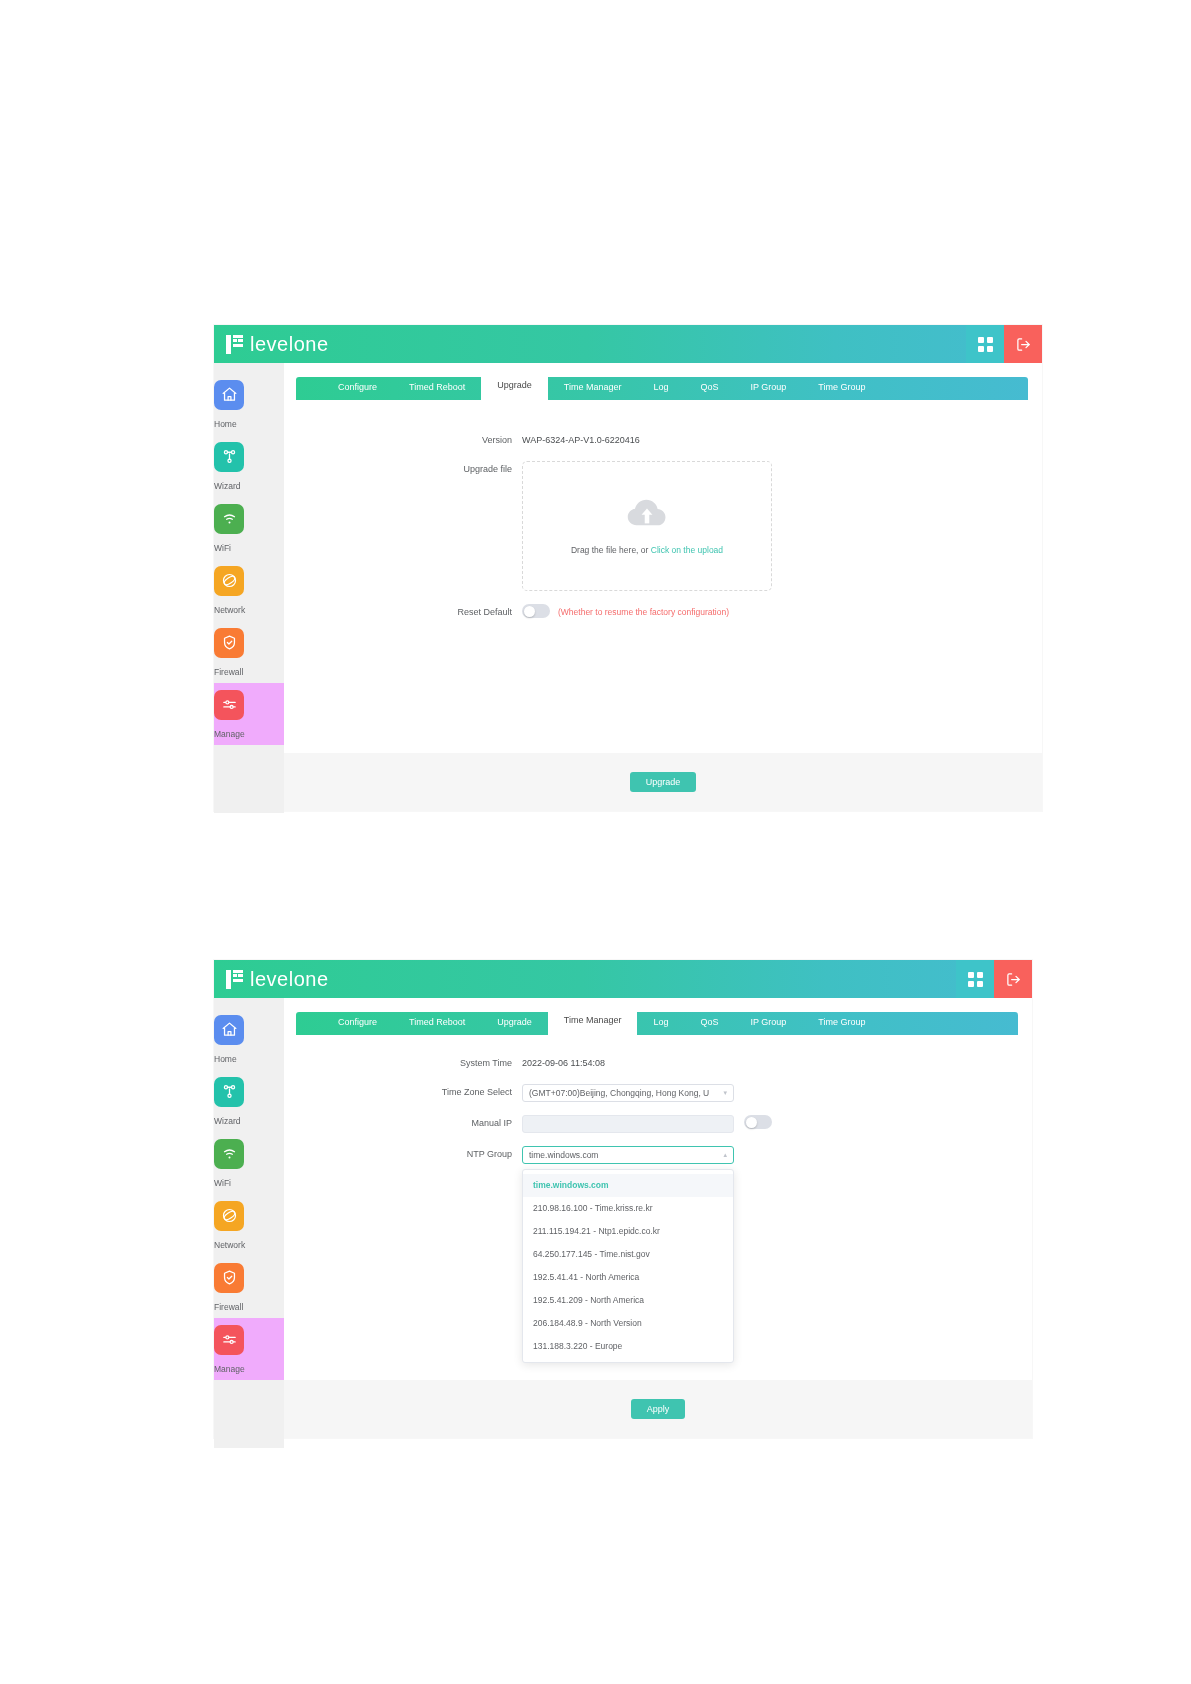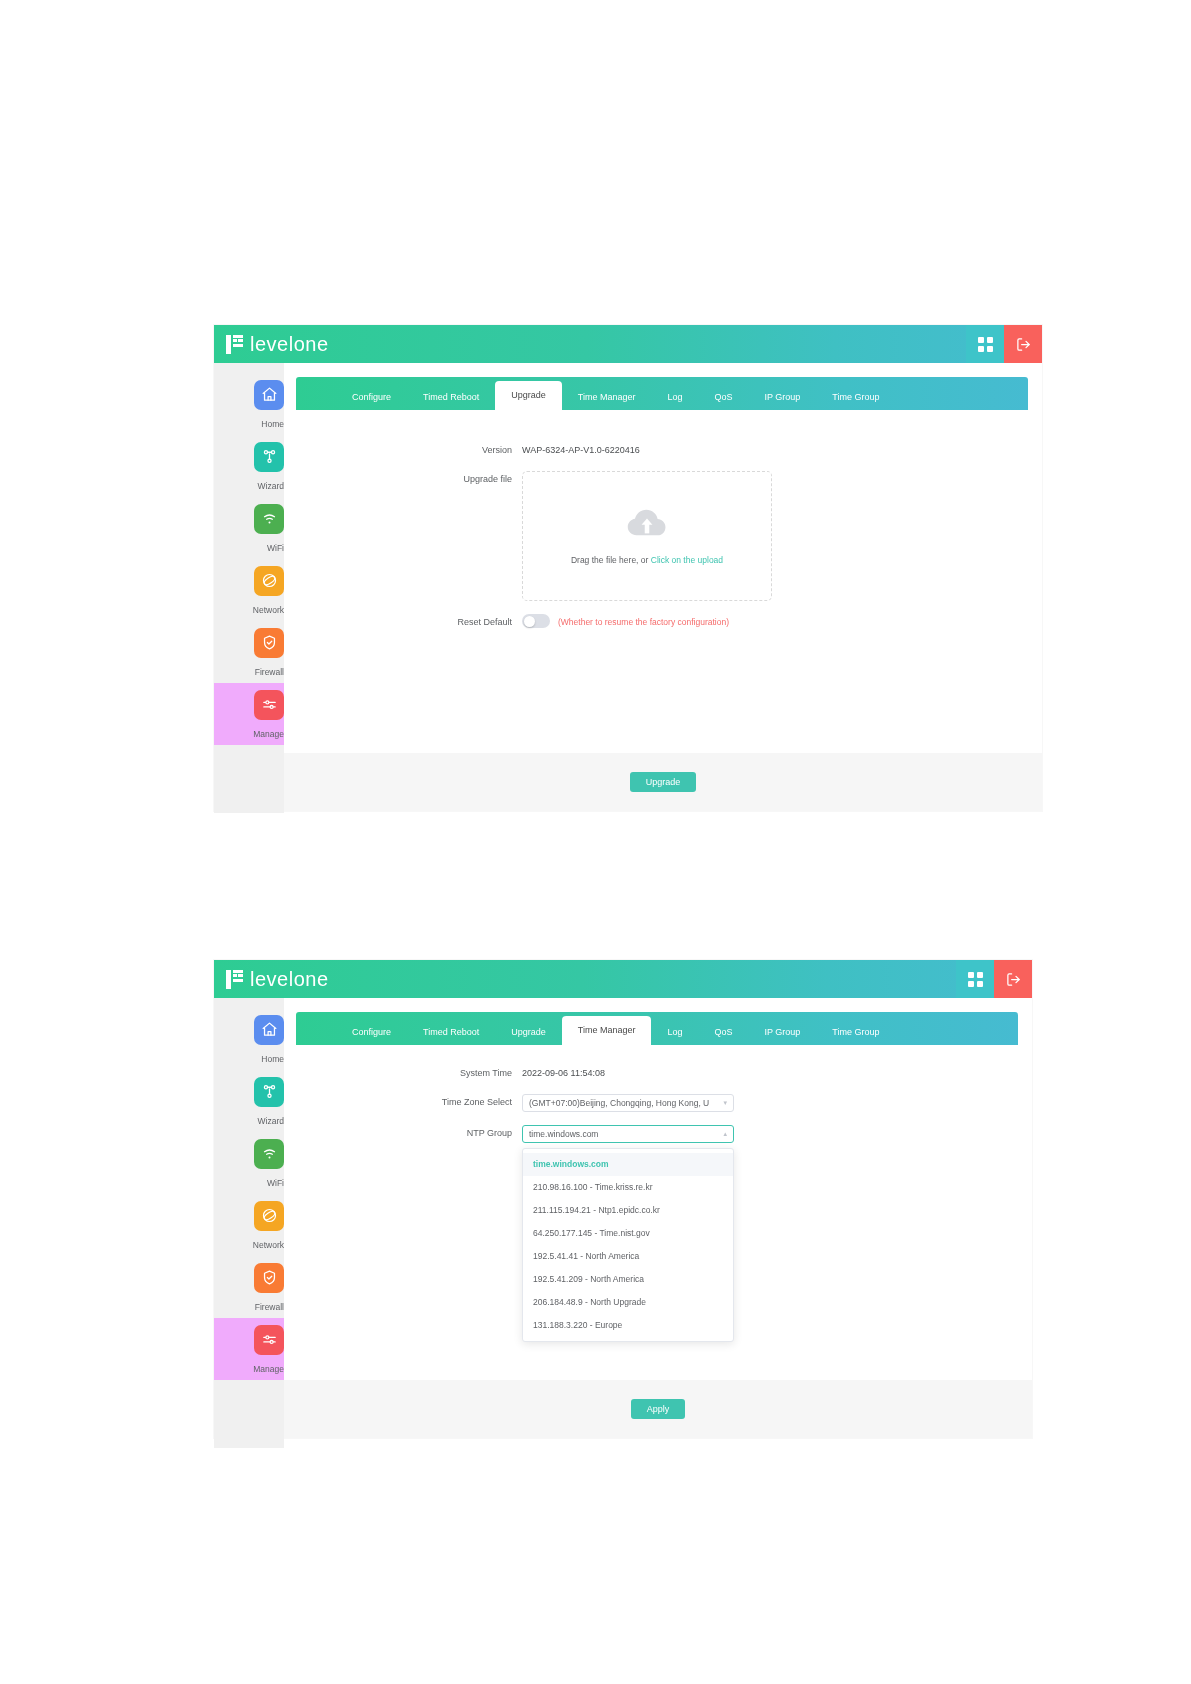--- a/index.html
+++ b/index.html
@@ -101,21 +101,21 @@
   .sidebar {
     width: 70px;
     background: #f0f0f0;
     padding-top: 10px;
     flex: 0 0 70px;
   }
   .nav-item {
     height: 62px;
     display: flex;
     flex-direction: column;
-    align-items: flex-end;
+    align-items: flex-start;
     justify-content: center;
     cursor: pointer;
     gap: 10px;
   }
   .nav-item.active { background: #f0abfc; }
   .nav-ico {
     width: 30px; height: 30px;
     border-radius: 7px;
     display: flex;
     align-items: center;
@@ -133,26 +133,26 @@
   }
 
   
   .content {
     flex: 1 1 auto;
     padding: 14px 14px 0 12px;
     background: #fff;
     position: relative;
   }
   .tabbar {
-    height: 33px;
+    height: 23px;
     background: linear-gradient(90deg, #2ecc93 0%, #37c6a8 40%, #40c0c6 75%, #46bbd1 100%);
     border-radius: 3px 3px 0 0;
     display: flex;
     align-items: flex-end;
-    padding-left: 40px;
+    padding-left: 26px;
   }
   .tab {
     font-size: 9px;
     color: #ffffff;
     padding: 0 16px;
     height: 26px;
     line-height: 26px;
     cursor: pointer;
     white-space: nowrap;
   }
@@ -600,36 +600,45 @@
 
 
         <div class="frow">
           <div class="flabel">Time Zone Select</div>
           <div class="input">
             <span style="overflow:hidden;white-space:nowrap;max-width:188px;display:block;">(GMT+07:00)Beijing, Chongqing, Hong Kong, U</span>
             <span class="caret">▾</span>
           </div>
         </div>
 
+        <div class="frow">
+          <div class="flabel">Manual IP</div>
+          <div class="input disabled">
+            <span></span>
+          </div>
+          <div class="toggle" style="margin-left:10px;">
+              <span class="knob"></span>
+            </div>
+        </div>
 
         <div class="frow">
           <div class="flabel">NTP Group</div>
           <div>
             <div class="input focused">
               <span>time.windows.com</span>
               <span class="caret">▴</span>
             </div>
             <div class="dropdown">
               <div class="dd-item selected">time.windows.com</div>
               <div class="dd-item">210.98.16.100 - Time.kriss.re.kr</div>
               <div class="dd-item">211.115.194.21 - Ntp1.epidc.co.kr</div>
               <div class="dd-item">64.250.177.145 - Time.nist.gov</div>
               <div class="dd-item">192.5.41.41 - North America</div>
               <div class="dd-item">192.5.41.209 - North America</div>
-              <div class="dd-item">206.184.48.9 - North Upgrade</div>
+              <div class="dd-item">206.184.48.9 - North Version</div>
               <div class="dd-item">131.188.3.220 - Europe</div>
             </div>
           </div>
         </div>
 
       </div>
 
       <div class="footer">
         <button class="btn-primary">Apply</button>
       </div>

